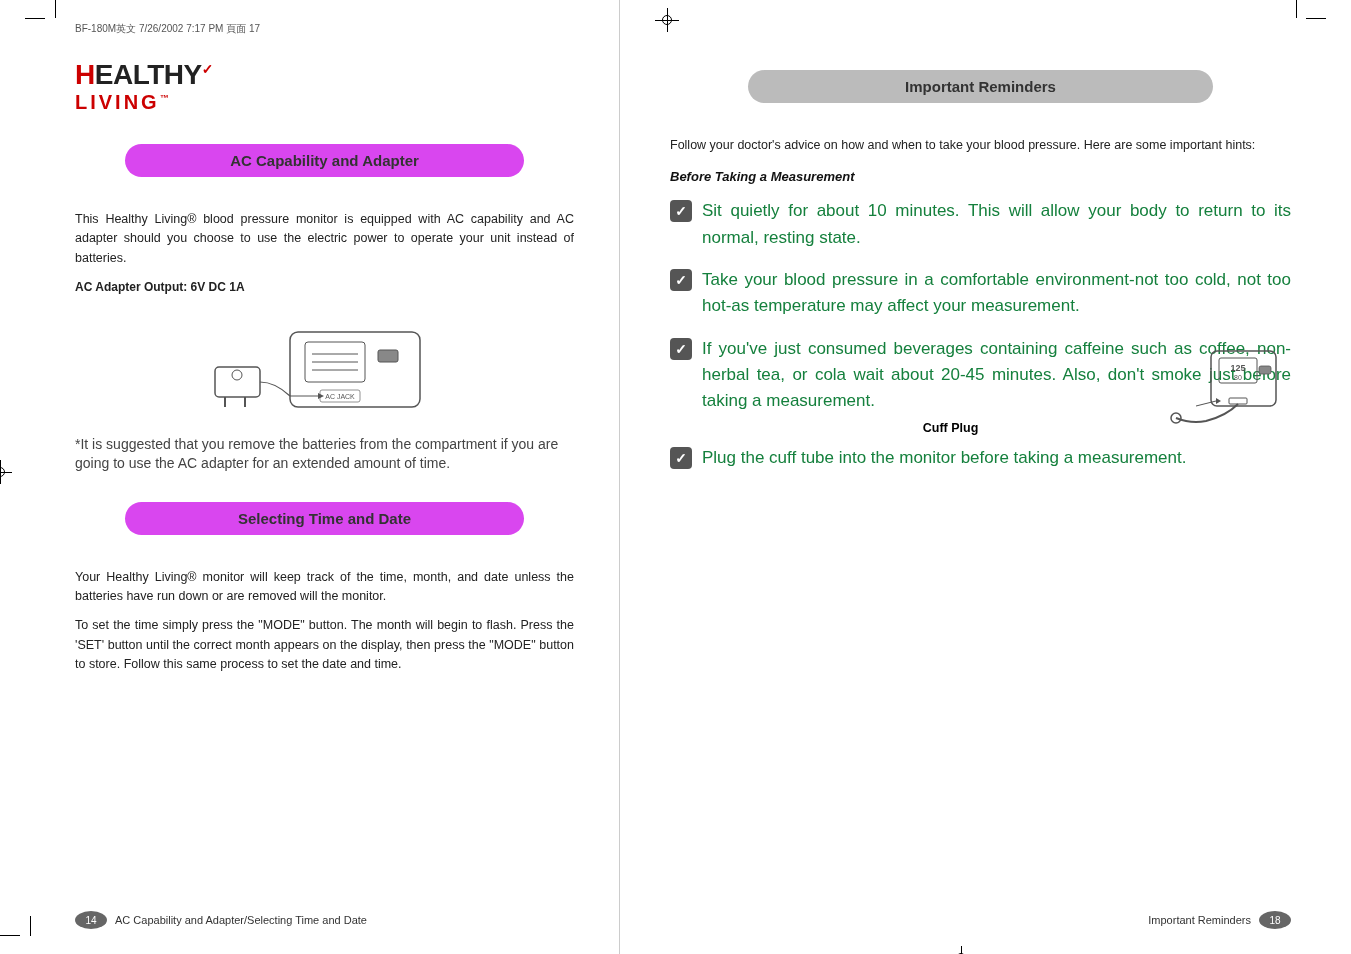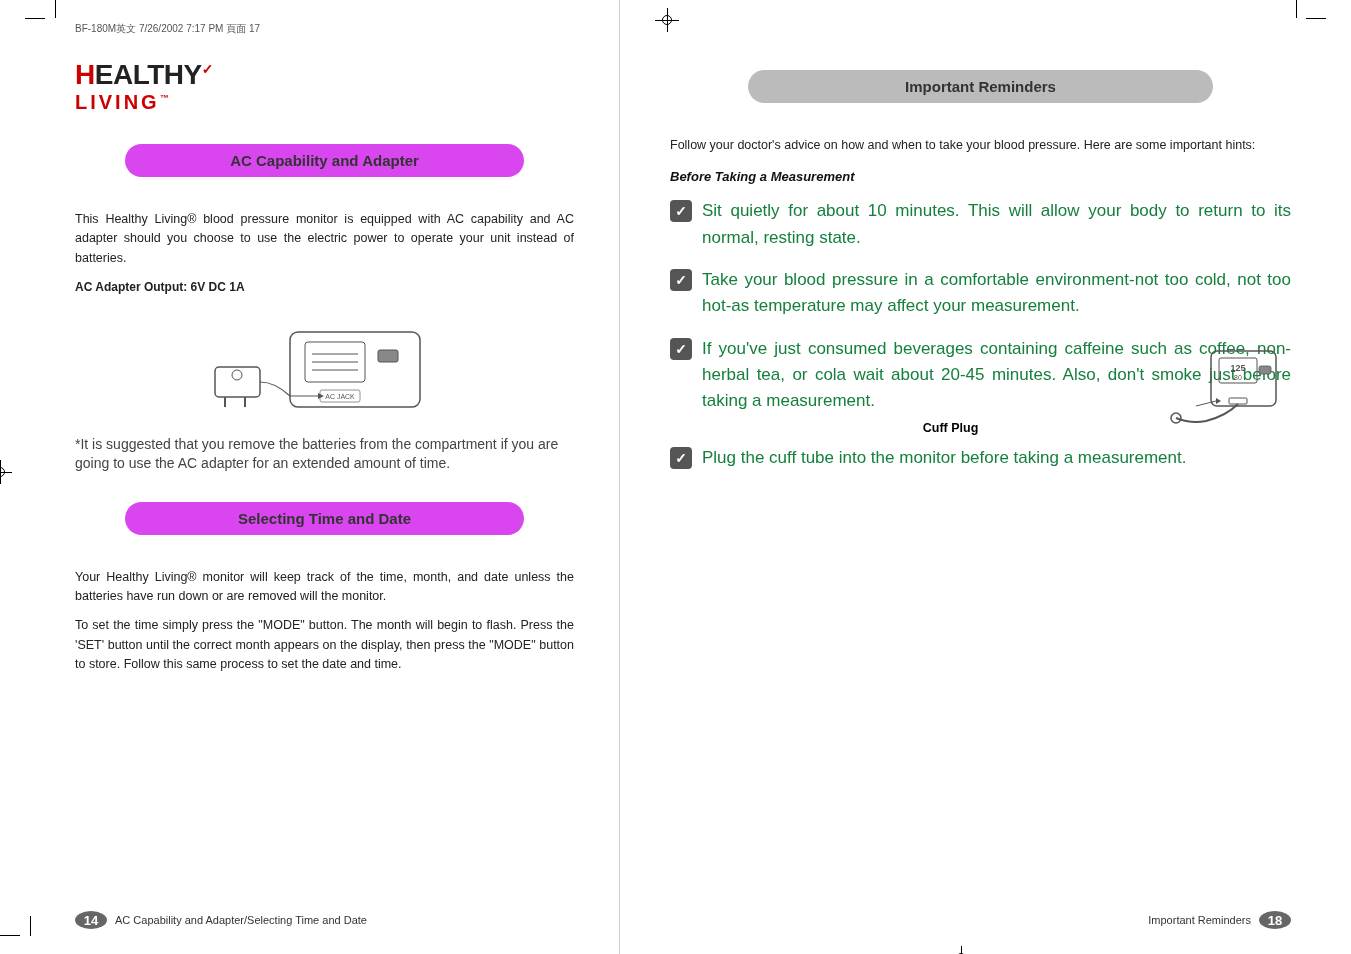--- a/index.html
+++ b/index.html
@@ -119,22 +119,22 @@
 
     .page-number-circle {
       background: #666;
       color: #fff;
       border-radius: 50%;
       width: 32px;
       height: 18px;
       display: inline-flex;
       align-items: center;
       justify-content: center;
-      font-size: 13px;
-      font-weight: bold;
+      font-size: 10px;
+      font-weight: normal;
     }
 
     .right-page-footer {
       position: absolute;
       bottom: 25px;
       right: 60px;
       font-size: 11px;
       color: #333;
       display: flex;
       align-items: center;

